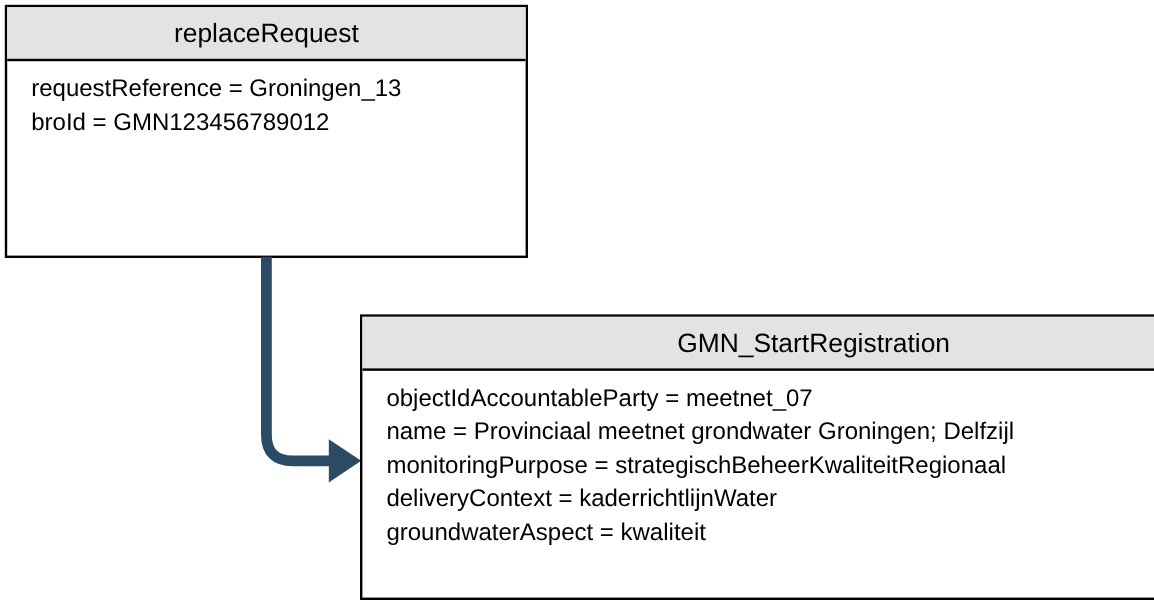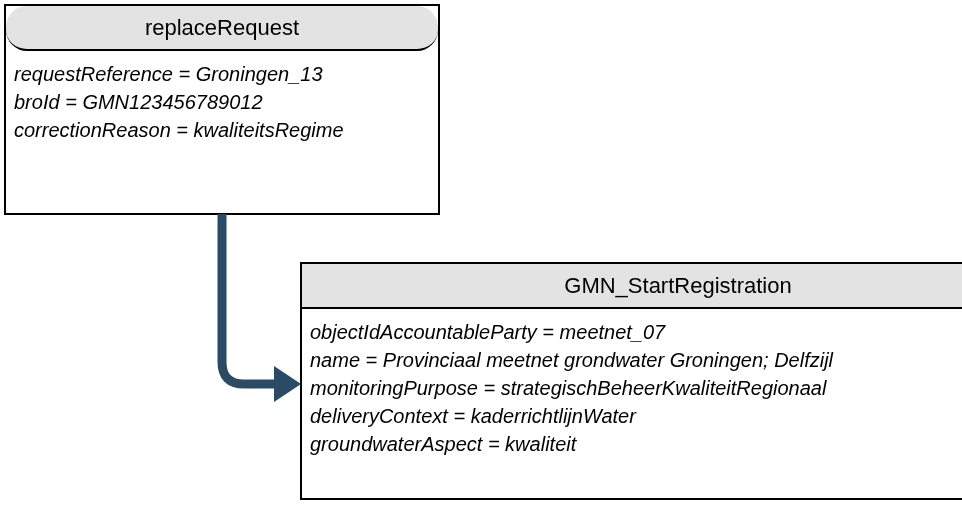--- a/index.html
+++ b/index.html
@@ -24,50 +24,48 @@
     border-bottom: 2px solid #000000;
     text-align: center;
     font-size: 22px;
     line-height: 24px;
     padding: 10px 4px 9px;
     white-space: nowrap;
     overflow: hidden;
   }
 
   .uml-body {
-    padding: 9px 8px 0;
+    padding: 9px 20px 0;
     font-size: 20px;
     line-height: 28px;
     white-space: nowrap;
     overflow: hidden;
-    font-style: italic;
   }
 
   #replace-request-box { left: 4px;   top: 4px;   width: 436px; height: 211px; }
   #gmn-start-box       { left: 300px; top: 262px; width: 756px; height: 238px; }
 
   .connector {
     position: absolute;
     left: 200px;
     top: 210px;
     width: 120px;
     height: 200px;
   }
 </style>
 </head>
 <body>
 
 <div class="canvas">
 
   <div class="uml-box" id="replace-request-box">
-    <div class="uml-header" style="background: rgb(227, 227, 227); border-radius: 21px;">replaceRequest</div>
+    <div class="uml-header" style="background: rgb(227, 227, 227);">replaceRequest</div>
     <div class="uml-body">
       <div>requestReference = Groningen_13</div>
       <div>broId = GMN123456789012</div>
-      <div>correctionReason = kwaliteitsRegime</div>
     </div>
   </div>
 
   <svg class="connector" viewBox="0 0 120 200" xmlns="http://www.w3.org/2000/svg">
     <path d="M 22 4 L 22 152 Q 22 174 44 174 L 78 174" fill="none" stroke-width="9" stroke="#2a4b63"></path>
     <polygon points="74,156 101,174 74,192" fill="#2a4b63"></polygon>
   </svg>
 
   <div class="uml-box" id="gmn-start-box">
     <div class="uml-header" style="background: rgb(227, 227, 227);">GMN_StartRegistration</div>

